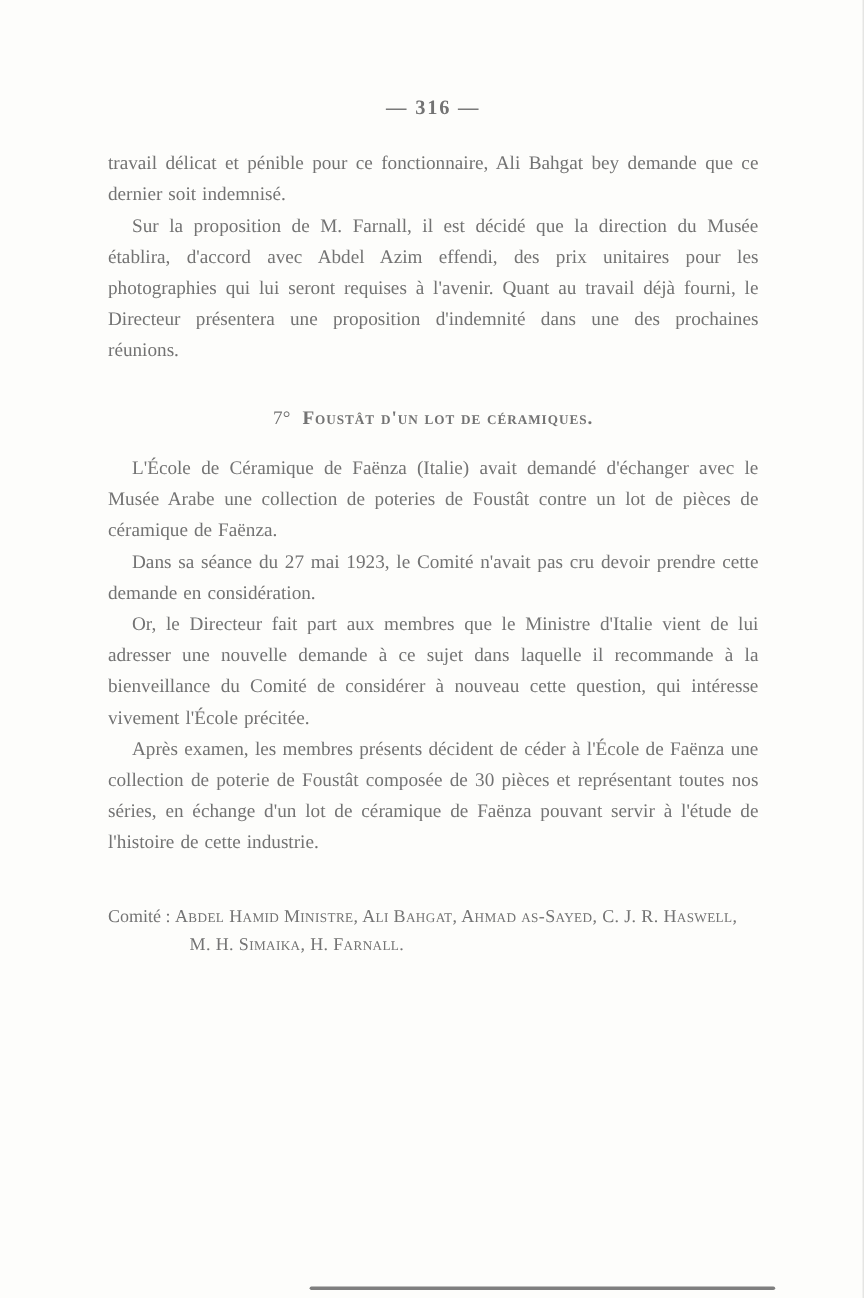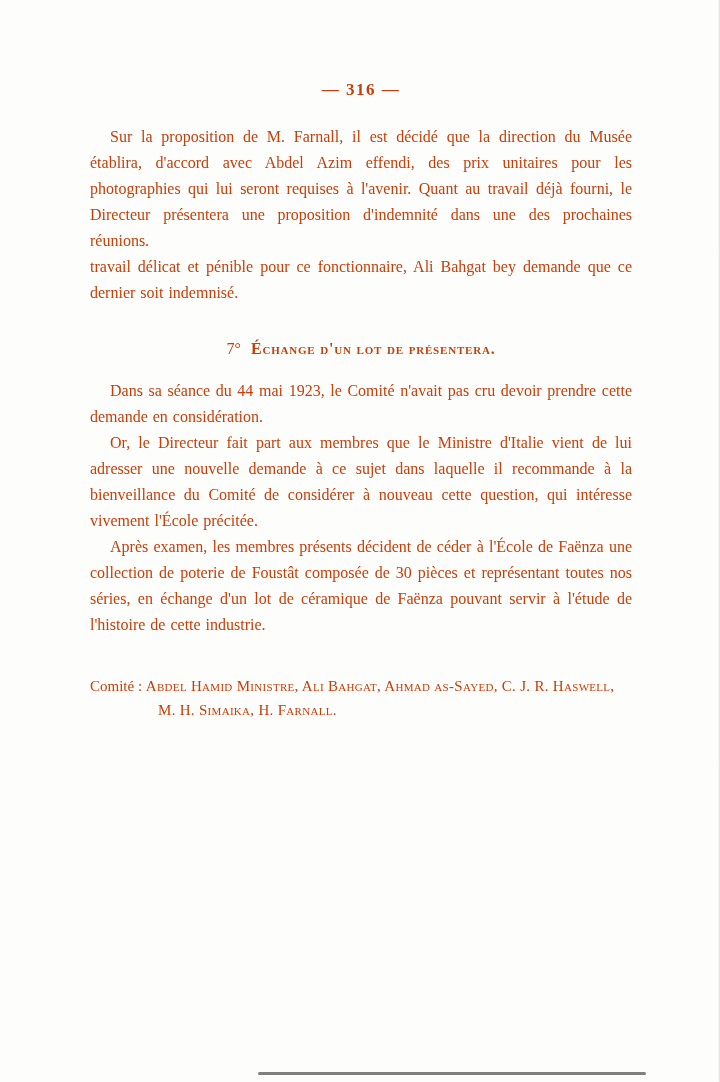--- a/index.html
+++ b/index.html
@@ -7,21 +7,21 @@
     padding: 0;
     background: #e9e7e2;
   }
   .page {
     position: relative;
     width: 720px;
     height: 1082px;
     margin: 0 auto;
     background: #fdfdfb;
     box-sizing: border-box;
-    color: #c2410c;
+    color: #737373;
     font-family: "Liberation Serif", "DejaVu Serif", serif;
     overflow: hidden;
   }
   .content {
     position: absolute;
     left: 90px;
     top: 80px;
     width: 542px;
   }
   .page-number {
@@ -88,30 +88,31 @@
   }
 </style>
 </head>
 <body>
 
 <div class="page">
   <div class="content">
 
     <div class="page-number">— 316 —</div>
 
+    <p class="body-par no-indent">travail délicat et pénible pour ce fonctionnaire, Ali Bahgat bey demande que ce dernier soit indemnisé.</p>
+
     <p class="body-par">Sur la proposition de M. Farnall, il est décidé que la direction du Musée établira, d'accord avec Abdel Azim effendi, des prix unitaires pour les photographies qui lui seront requises à l'avenir. Quant au travail déjà fourni, le Directeur présentera une proposition d'indemnité dans une des prochaines réunions.</p>
 
-    <p class="body-par no-indent">travail délicat et pénible pour ce fonctionnaire, Ali Bahgat bey demande que ce dernier soit indemnisé.</p>
-
     <div class="section-heading">
-      <span class="num">7°</span><span class="heading-caps">Échange d'un lot de présentera.</span>
+      <span class="num">7°</span><span class="heading-caps">Foustât d'un lot de céramiques.</span>
     </div>
 
+    <p class="body-par">L'École de Céramique de Faënza (Italie) avait demandé d'échanger avec le Musée Arabe une collection de poteries de Foustât contre un lot de pièces de céramique de Faënza.</p>
 
-    <p class="body-par">Dans sa séance du 44 mai 1923, le Comité n'avait pas cru devoir prendre cette demande en considération.</p>
+    <p class="body-par">Dans sa séance du 27 mai 1923, le Comité n'avait pas cru devoir prendre cette demande en considération.</p>
 
     <p class="body-par">Or, le Directeur fait part aux membres que le Ministre d'Italie vient de lui adresser une nouvelle demande à ce sujet dans laquelle il recommande à la bienveillance du Comité de considérer à nouveau cette question, qui intéresse vivement l'École précitée.</p>
 
     <p class="body-par">Après examen, les membres présents décident de céder à l'École de Faënza une collection de poterie de Foustât composée de 30 pièces et représentant toutes nos séries, en échange d'un lot de céramique de Faënza pouvant servir à l'étude de l'histoire de cette industrie.</p>
 
     <div class="signature">
       <span>Comité :</span>
       <span class="sig-names">Abdel Hamid Ministre, Ali Bahgat, Ahmad as-Sayed, C. J. R. Haswell, M. H. Simaika, H. Farnall.</span>
     </div>
 

